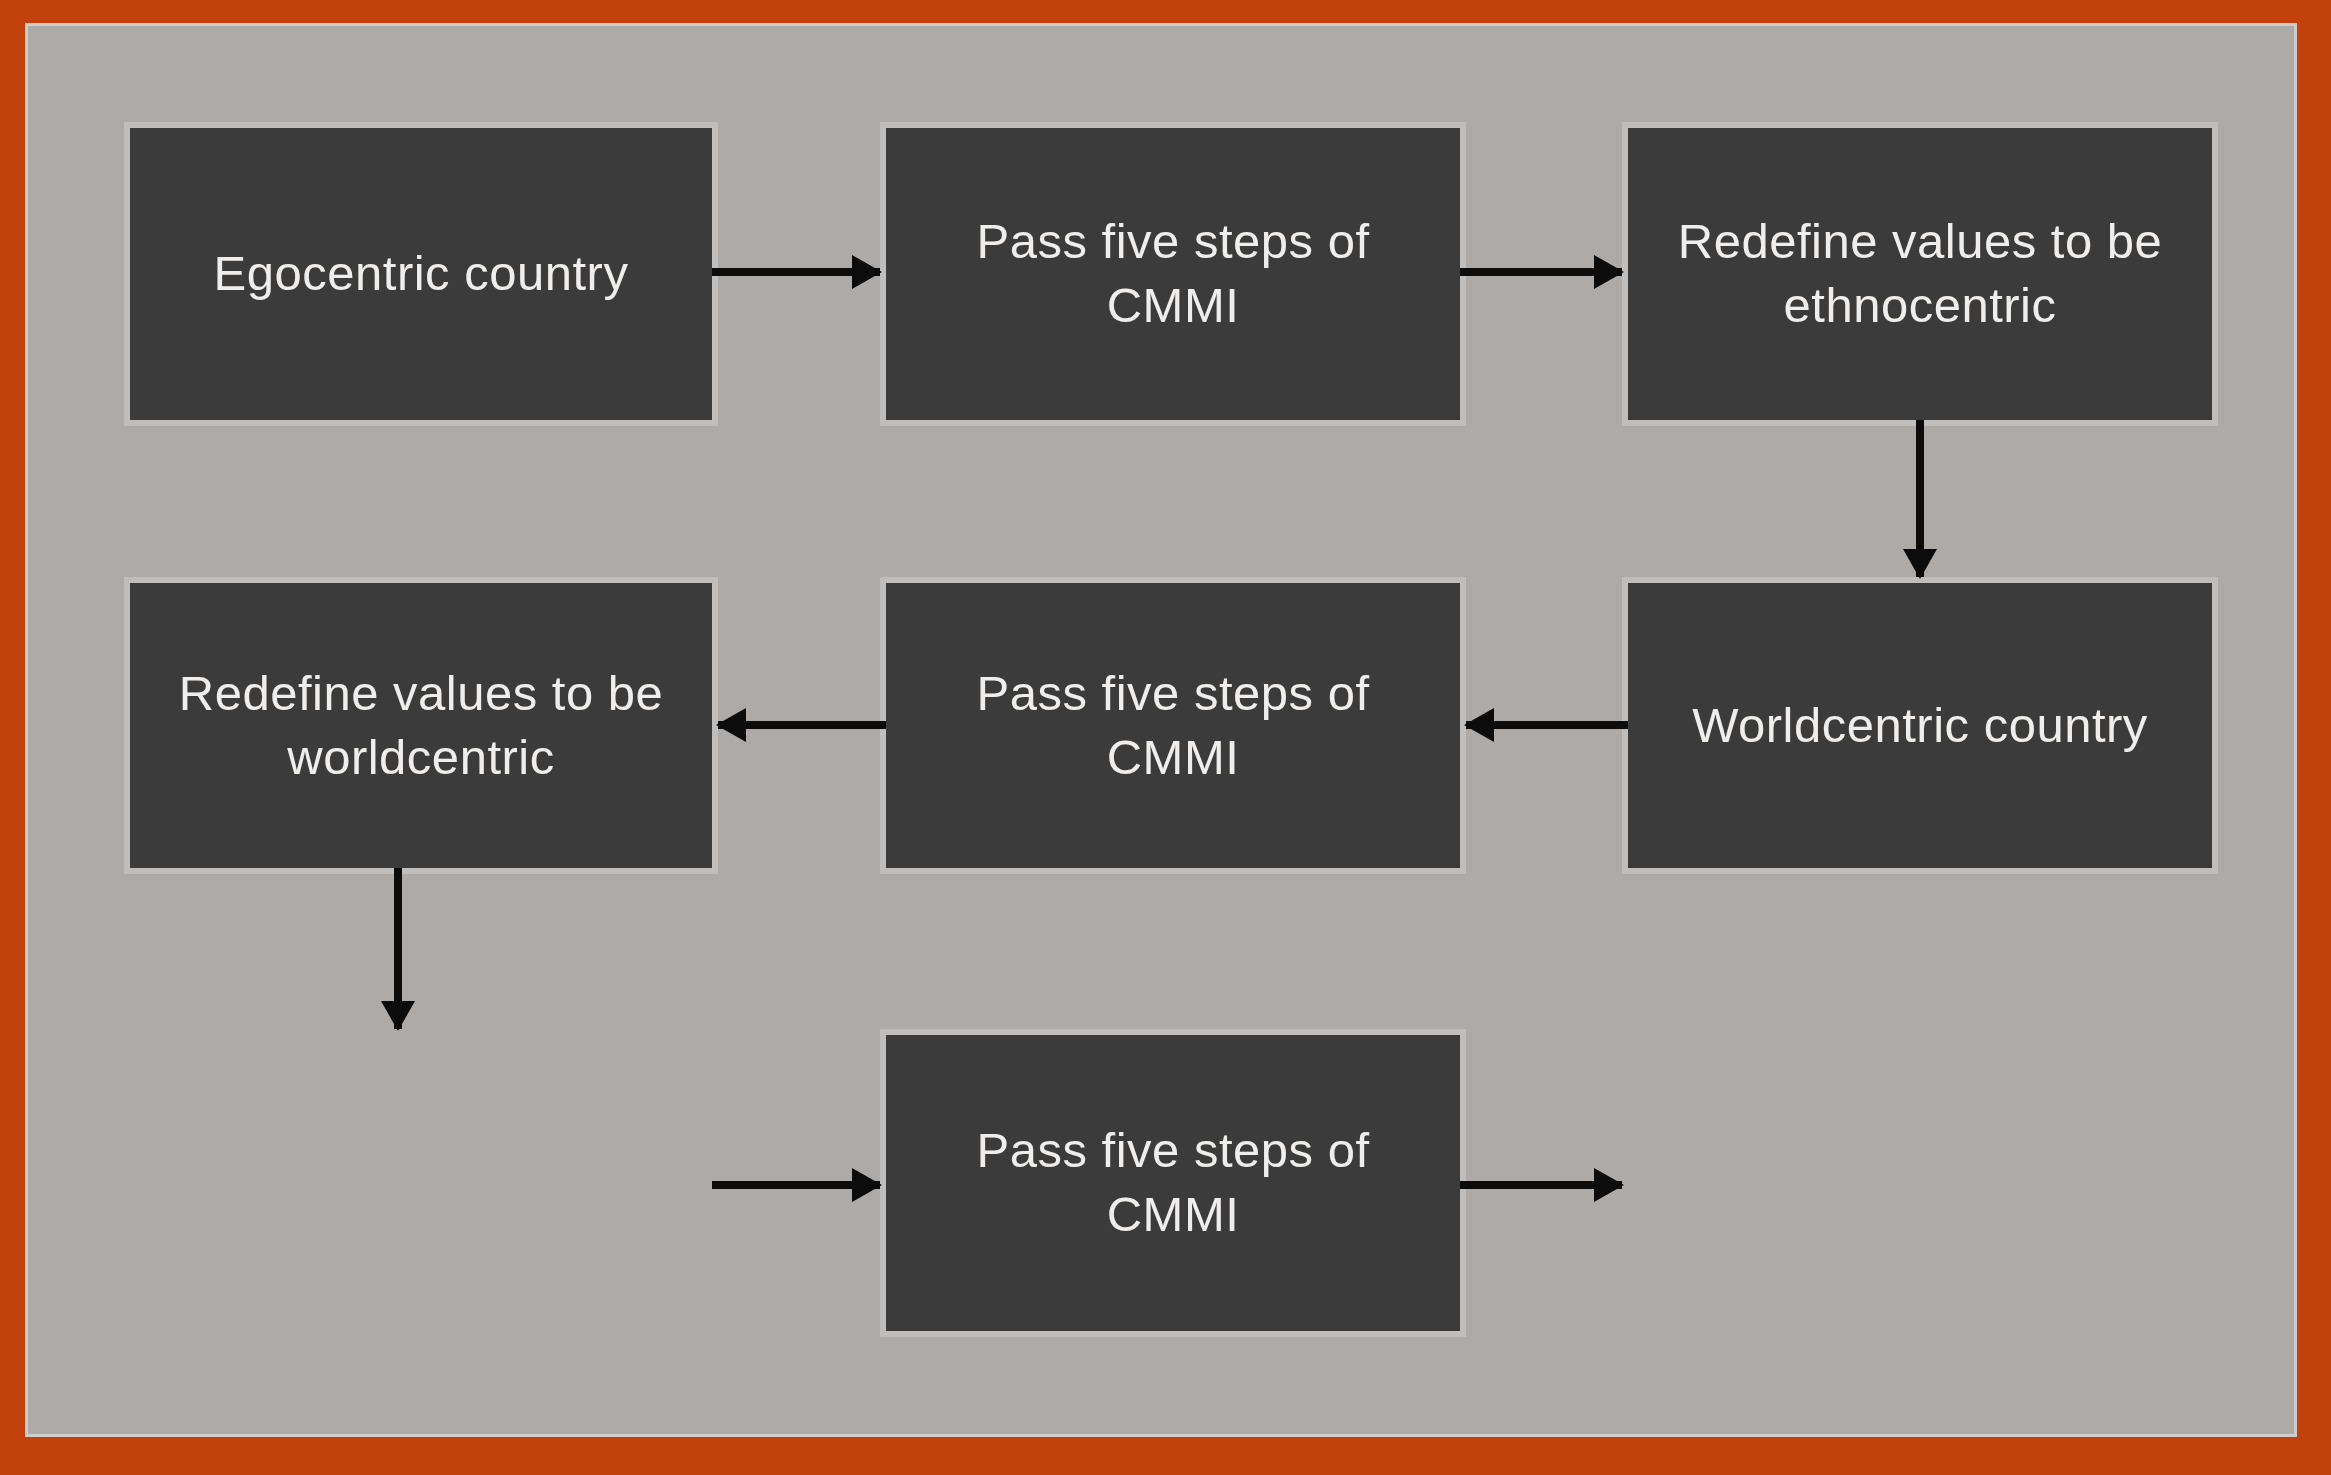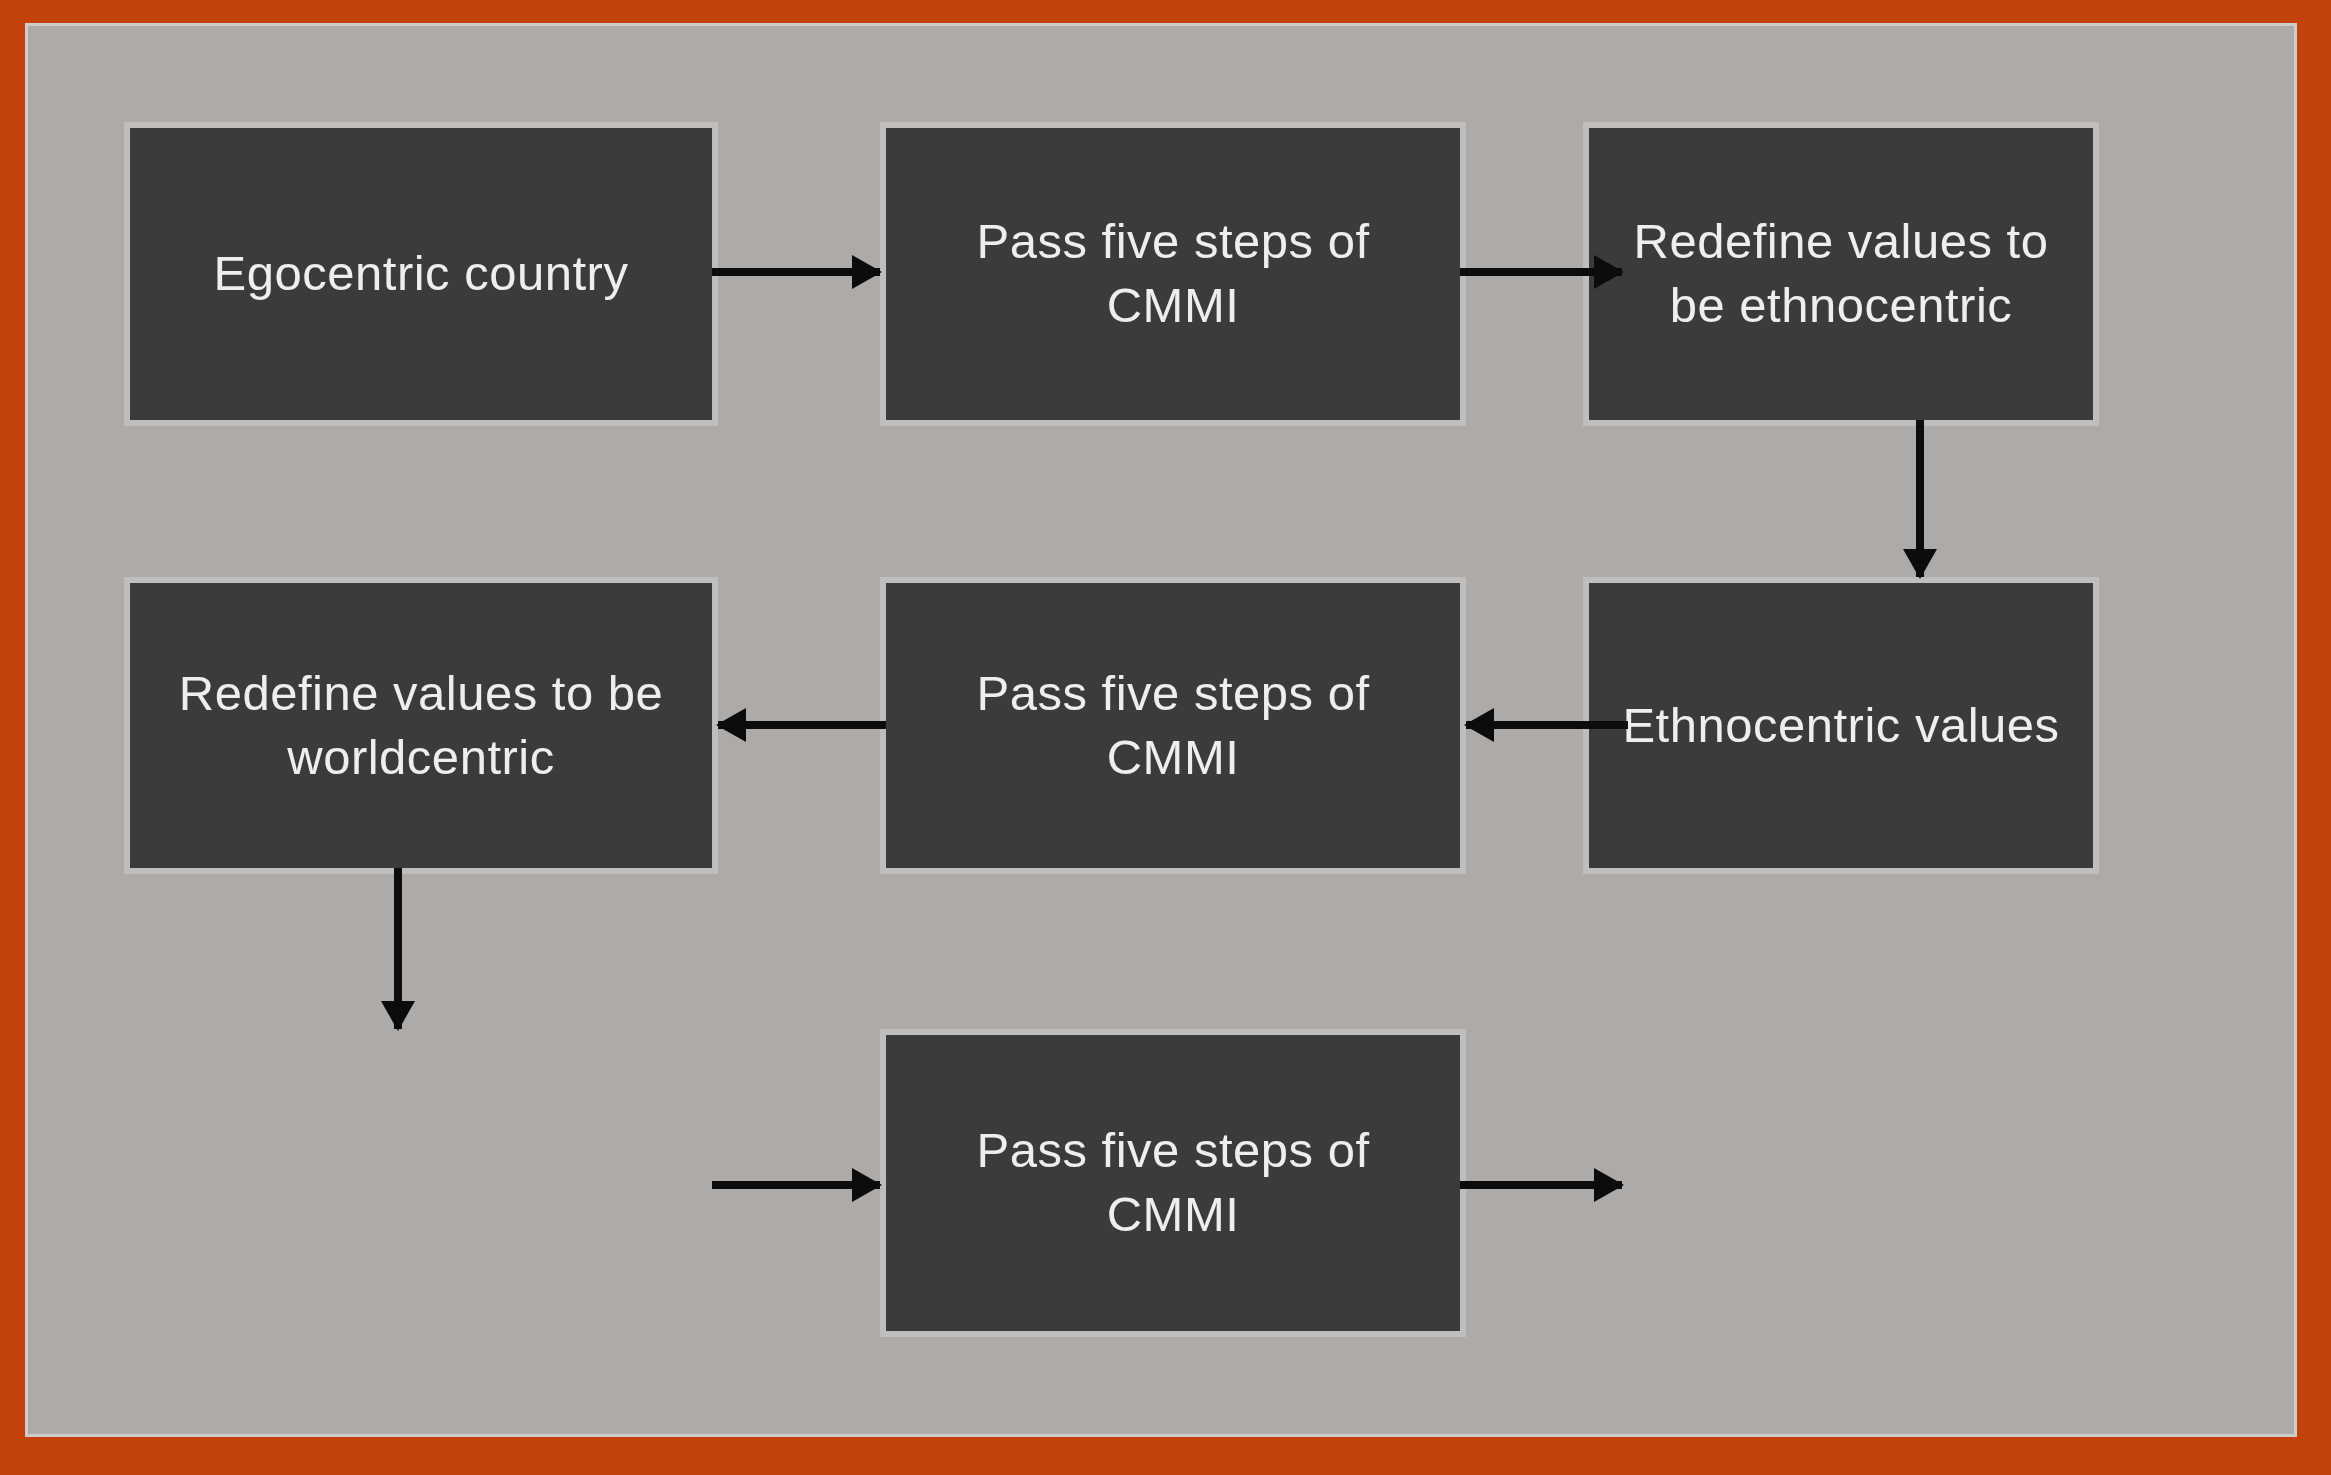--- a/index.html
+++ b/index.html
@@ -41,21 +41,21 @@
     padding: 0 28px;
     box-sizing: border-box;
     letter-spacing: 0.5px;
   }
   
   .r1 { top: 128px;  height: 292px; }
   .r2 { top: 583px;  height: 285px; }
   .r3 { top: 1035px; height: 296px; }
   .c1 { left: 130px;  width: 582px; }
   .c2 { left: 886px;  width: 574px; }
-  .c3 { left: 1589px; width: 504px; }
+  .c3 { left: 1628px; width: 584px; }
   .edges {
     position: absolute;
     left: 0;
     top: 0;
     width: 2331px;
     height: 1475px;
     pointer-events: none;
   }
 </style>
 </head>
@@ -74,21 +74,21 @@
   <div class="node r1 c3">
     <span>Redefine values to be ethnocentric</span>
   </div>
   <div class="node r2 c1">
     <span>Redefine values to be worldcentric</span>
   </div>
   <div class="node r2 c2">
     <span>Pass five steps of CMMI</span>
   </div>
   <div class="node r2 c3">
-    <span>Ethnocentric values</span>
+    <span>Worldcentric country</span>
   </div>
   <div class="node r3 c2">
     <span>Pass five steps of CMMI</span>
   </div>
 
   <svg class="edges" viewBox="0 0 2331 1475" xmlns="http://www.w3.org/2000/svg">
     <defs>
       <marker id="ah" markerUnits="userSpaceOnUse" markerWidth="34" markerHeight="38" refX="28" refY="17" orient="auto">
         <path d="M0,0 L30,17 L0,34 Z" fill="#0c0c0c"></path>
       </marker>

